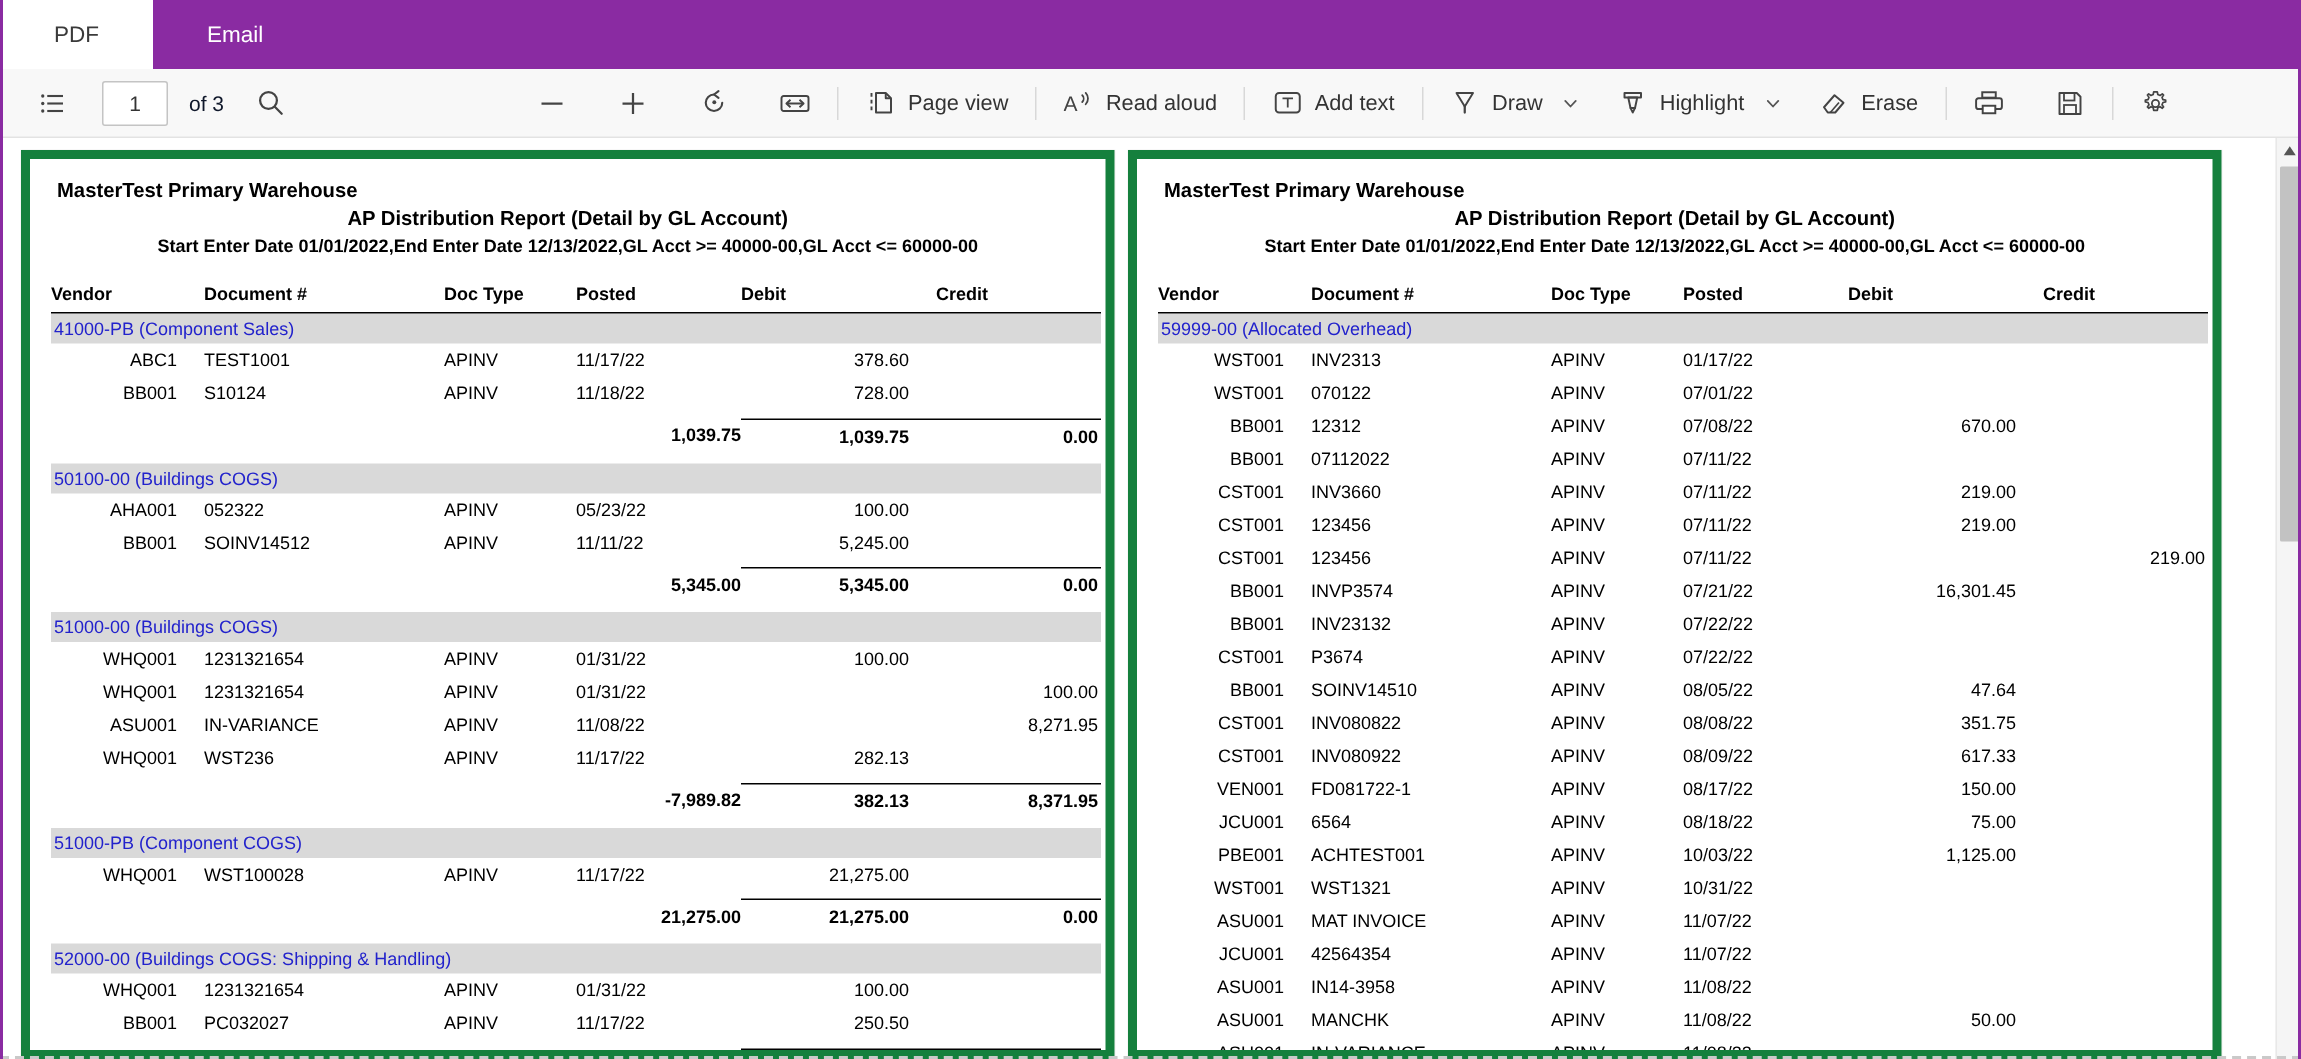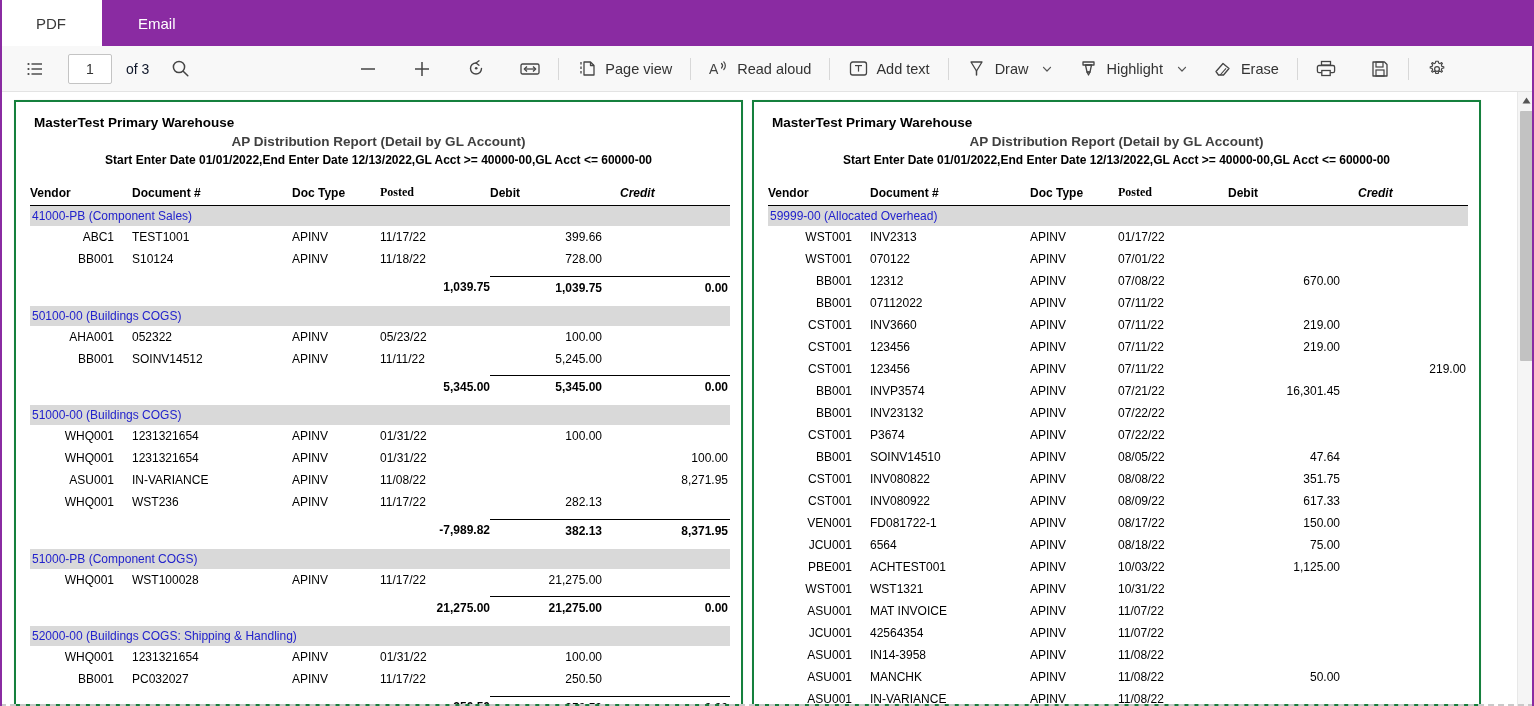--- a/index.html
+++ b/index.html
@@ -113,35 +113,35 @@
     padding: 8px 0 0 0;
   }
   .pages-strip {
     display: flex;
     gap: 9px;
     padding-left: 14px;
     width: 1502px;
   }
   .page {
     background: #ffffff;
-    border: 2px solid #15803d;
+    border: 6px solid #15803d;
     box-shadow: 0 0 1px rgba(0,0,0,0.12);
     width: 729px;
     flex: 0 0 729px;
     overflow: hidden;
     position: relative;
     padding: 10px 14px 0 14px;
   }
 
   .rpt-company {
     font-size: 13.5px; font-weight: bold; color: #000;
     margin: 3px 0 0 4px;
   }
   .rpt-title {
-    font-size: 13.5px; font-weight: bold; color: #404040;
+    font-size: 13.5px; font-weight: bold; color: #000000;
     text-align: center; margin-top: 4px;
   }
   .rpt-sub {
     font-size: 12px; font-weight: bold; color: #000;
     text-align: center; margin-top: 4px;
   }
 
   table.rpt {
     width: 100%;
     border-collapse: collapse;
@@ -166,23 +166,23 @@
   .c-vendor  { width: 92px;  text-align: right; padding-right: 8px !important; }
   .c-doc     { width: 170px; padding-left: 10px !important; }
   .c-type    { width: 88px; }
   .c-posted  { width: 110px; }
   .c-debit   { width: 130px; text-align: right; padding-right: 18px !important; }
   .c-credit  { width: 110px; text-align: right; padding-right: 2px !important; }
 
   th.c-vendor { text-align: center; padding-right: 0 !important; }
   th.c-doc    { text-align: left; }
   th.c-type   { text-align: left; }
-  th.c-posted { text-align: left; font-family: Liberation Serif, serif; }
+  th.c-posted { text-align: left; }
   th.c-debit  { text-align: right; padding-right: 18px !important; }
-  th.c-credit { text-align: right; padding-right: 2px !important; font-style: italic; }
+  th.c-credit { text-align: right; padding-right: 2px !important; }
 
   tr.header-rule td { border-top: 1.5px solid #000; padding: 0; height: 0; font-size: 0; line-height: 0; }
 
   tr.group td {
     background: #d9d9d9;
     color: #2222cc;
     font-size: 12px;
     padding: 3px 0 3px 0;
   }
   tr.group td.first { padding-left: 2px !important; }
@@ -459,21 +459,21 @@
             </thead>
             <tbody>
               <tr class="group">
                 <td class="first" colspan="6">41000-PB (Component Sales)</td>
               </tr>
               <tr>
                 <td class="c-vendor blue">ABC1</td>
                 <td class="c-doc blue">TEST1001</td>
                 <td class="c-type">APINV</td>
                 <td class="c-posted">11/17/22</td>
-                <td class="c-debit">399.66</td>
+                <td class="c-debit">378.60</td>
                 <td class="c-credit"></td>
               </tr>
               <tr>
                 <td class="c-vendor blue">BB001</td>
                 <td class="c-doc blue">S10124</td>
                 <td class="c-type">APINV</td>
                 <td class="c-posted">11/18/22</td>
                 <td class="c-debit">728.00</td>
                 <td class="c-credit"></td>
               </tr>

